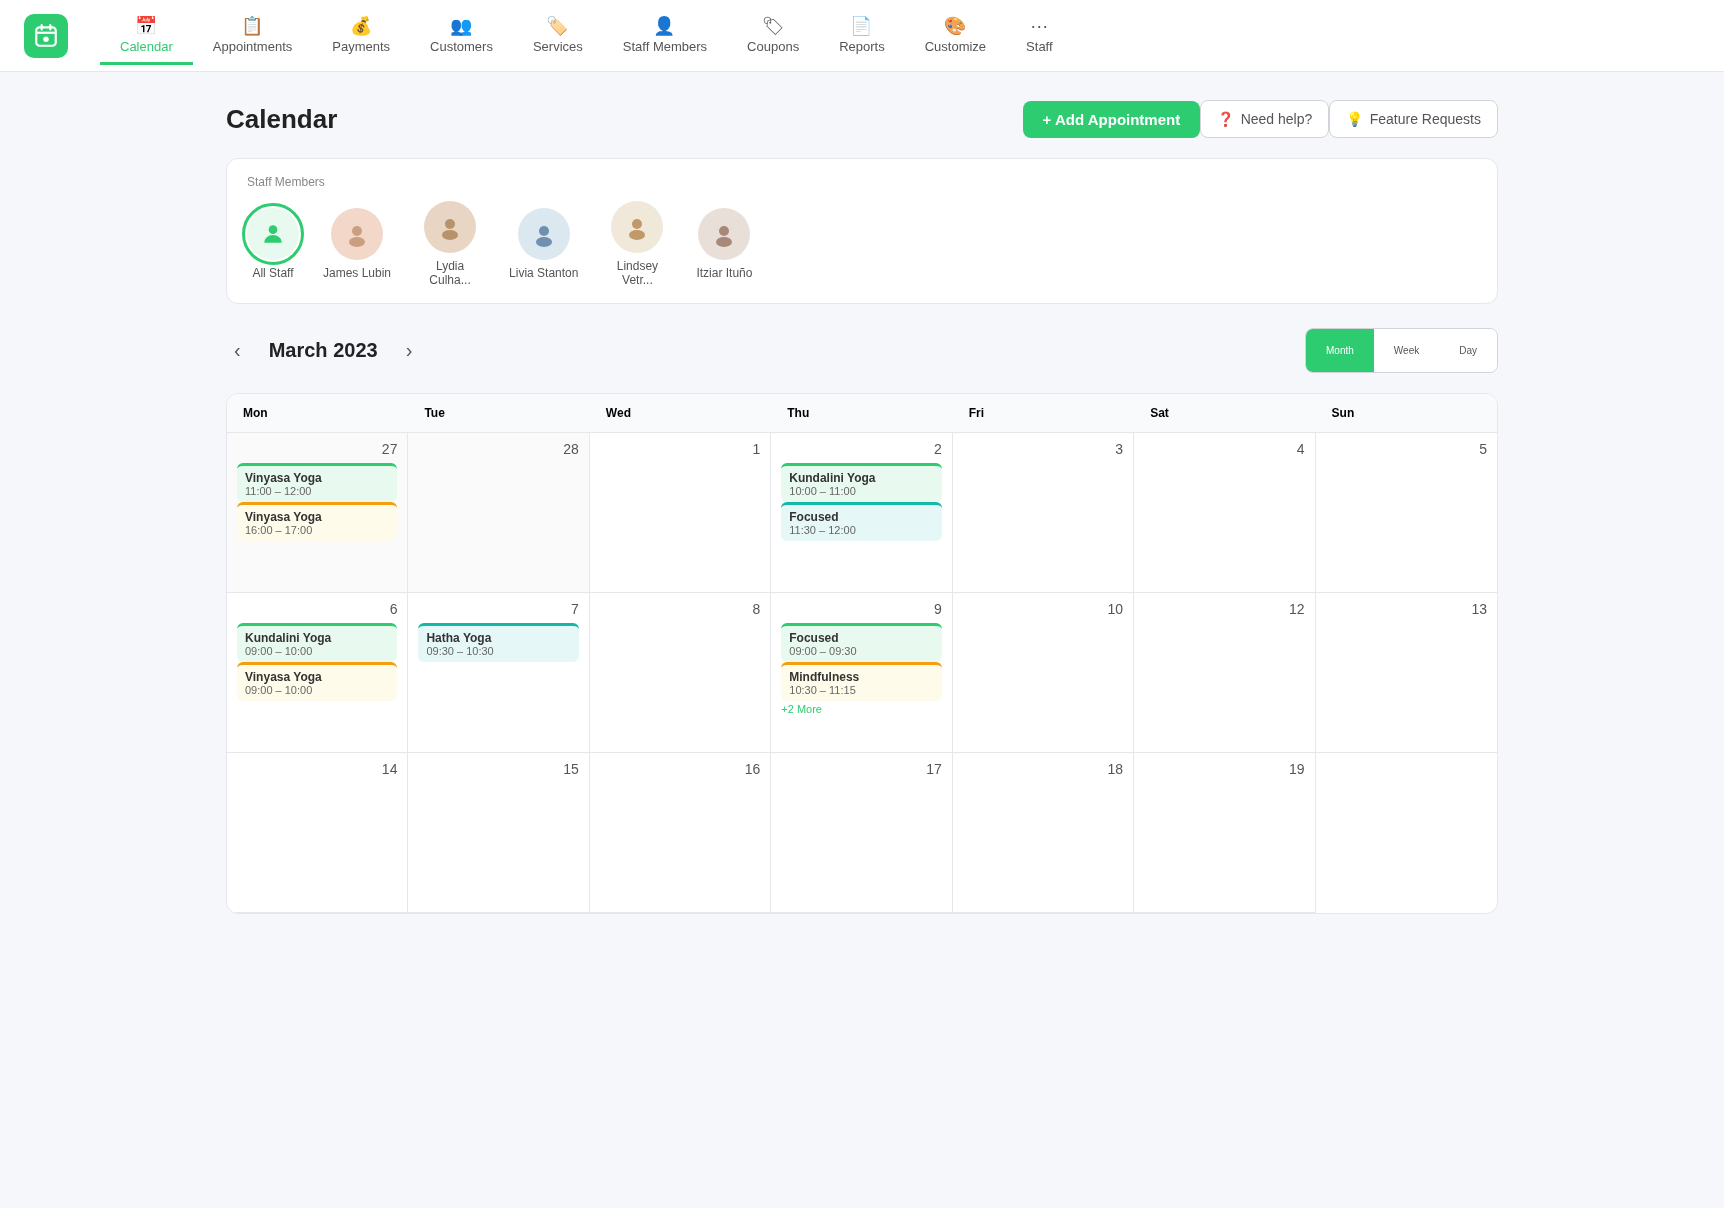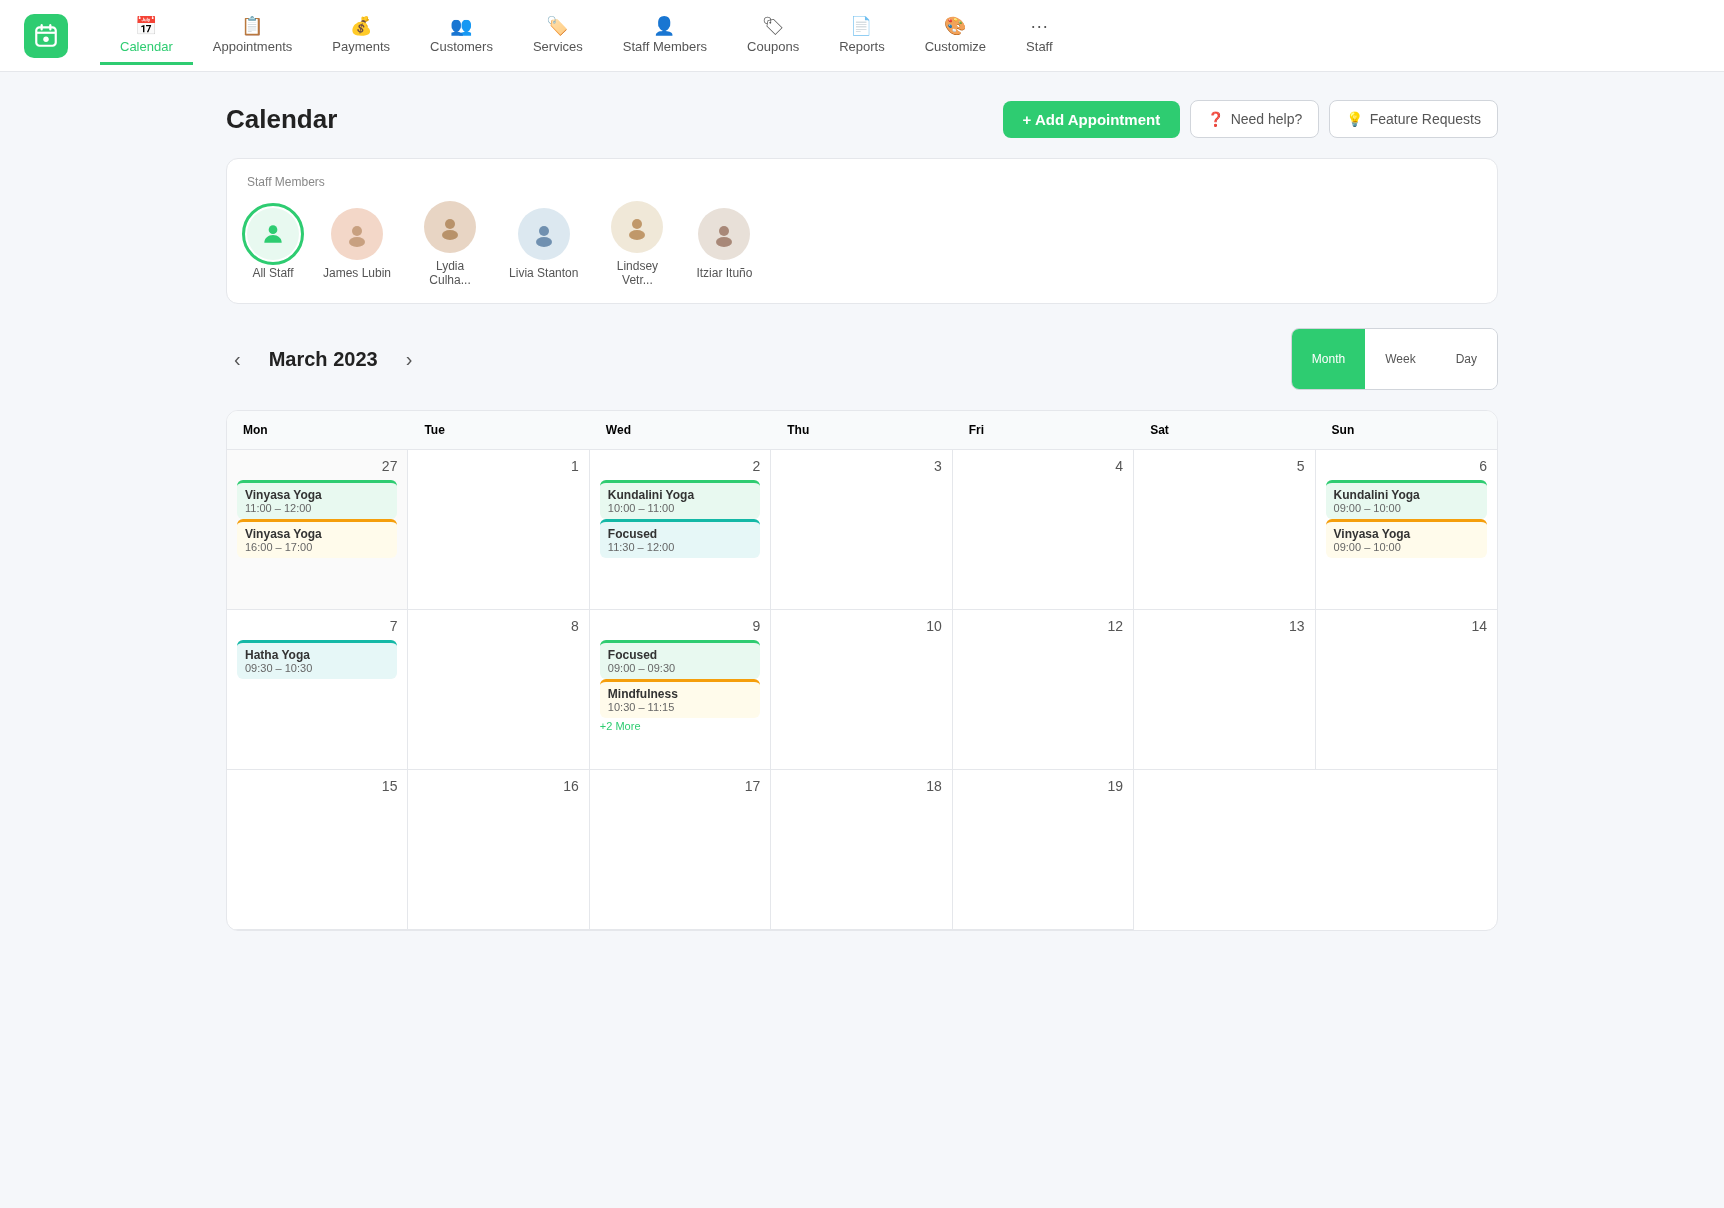--- a/index.html
+++ b/index.html
@@ -63,21 +63,20 @@
       justify-content: space-between;
       margin-bottom: 20px;
     }
     .cal-title {
       font-size: 26px;
       font-weight: 700;
       color: #222;
     }
     .cal-actions {
       display: flex;
-      gap: 10px;
       align-items: center;
       padding-left: 48px;
     }
     .btn-add {
       background: #2ecc71;
       color: #fff;
       border: none;
       border-radius: 8px;
       padding: 10px 20px;
       font-size: 15px;
@@ -165,22 +164,22 @@
       font-weight: 600;
       color: #222;
     }
     .view-toggle {
       display: flex;
       border: 1px solid #d1d5db;
       border-radius: 8px;
       overflow: hidden;
     }
     .view-btn {
-      padding: 23px 20px;
-      font-size: 12px;
+      padding: 16px 20px;
+      font-size: 10px;
       border: none;
       background: #fff;
       cursor: pointer;
       color: #555;
     }
     .view-btn.active {
       background: #2ecc71;
       color: #fff;
     }
 
@@ -427,20 +426,23 @@
         <div class="cal-date">27</div>
         <div class="cal-event green">
           <div class="cal-event-title">Vinyasa Yoga</div>
           <div class="cal-event-time">11:00 – 12:00</div>
         </div>
         <div class="cal-event yellow">
           <div class="cal-event-title">Vinyasa Yoga</div>
           <div class="cal-event-time">16:00 – 17:00</div>
         </div>
       </div>
+      <div class="cal-cell other-month">
+        <div class="cal-date">28</div>
+      </div>
       <div class="cal-cell">
         <div class="cal-date">1</div>
       </div>
       <div class="cal-cell">
         <div class="cal-date">2</div>
         <div class="cal-event green">
           <div class="cal-event-title">Kundalini Yoga</div>
           <div class="cal-event-time">10:00 – 11:00</div>
         </div>
         <div class="cal-event teal">

